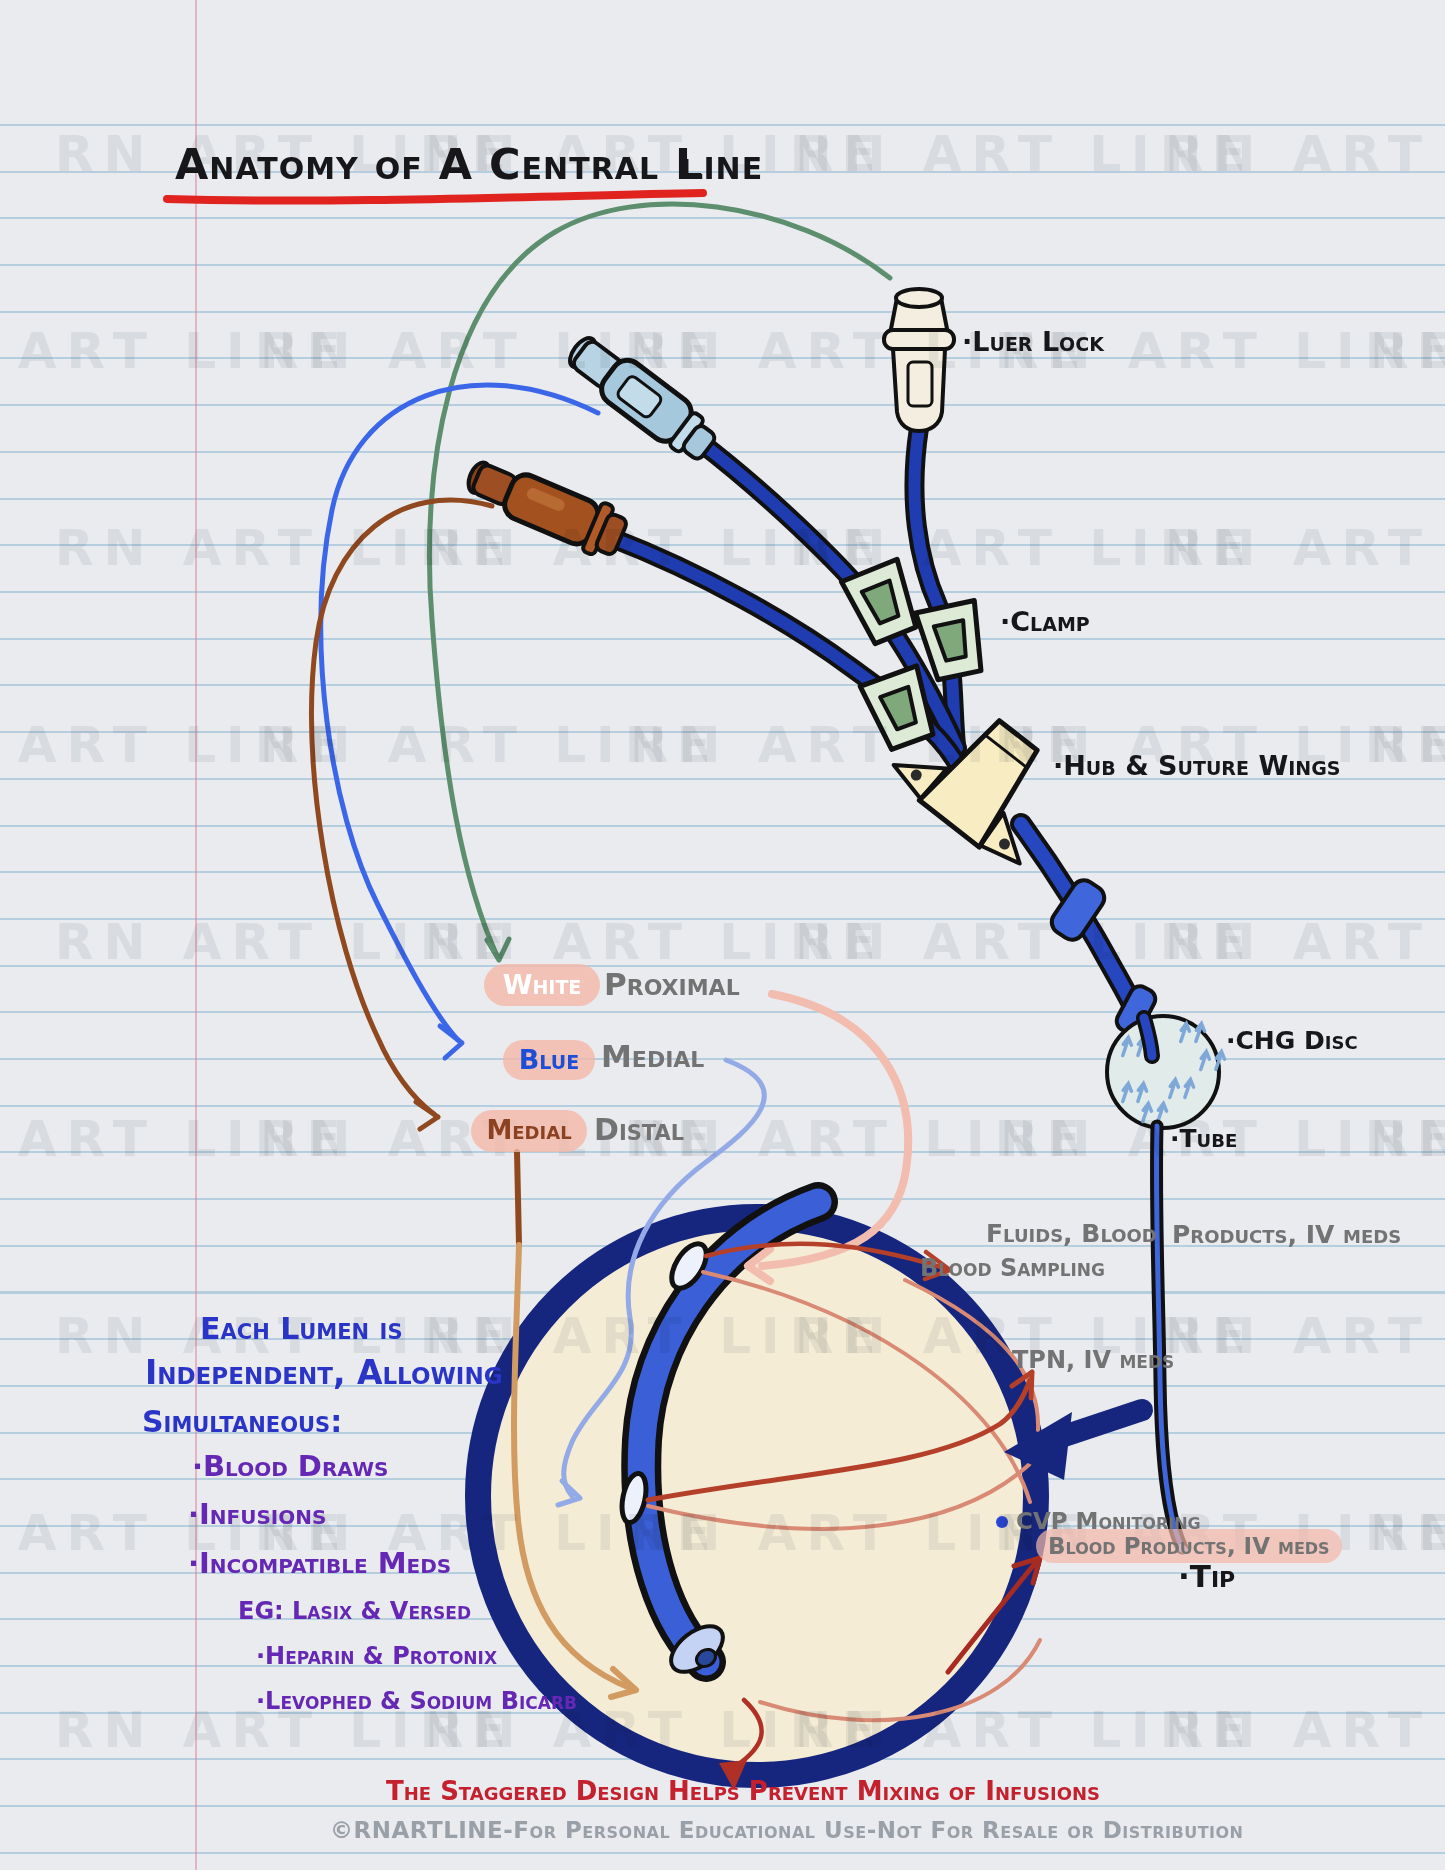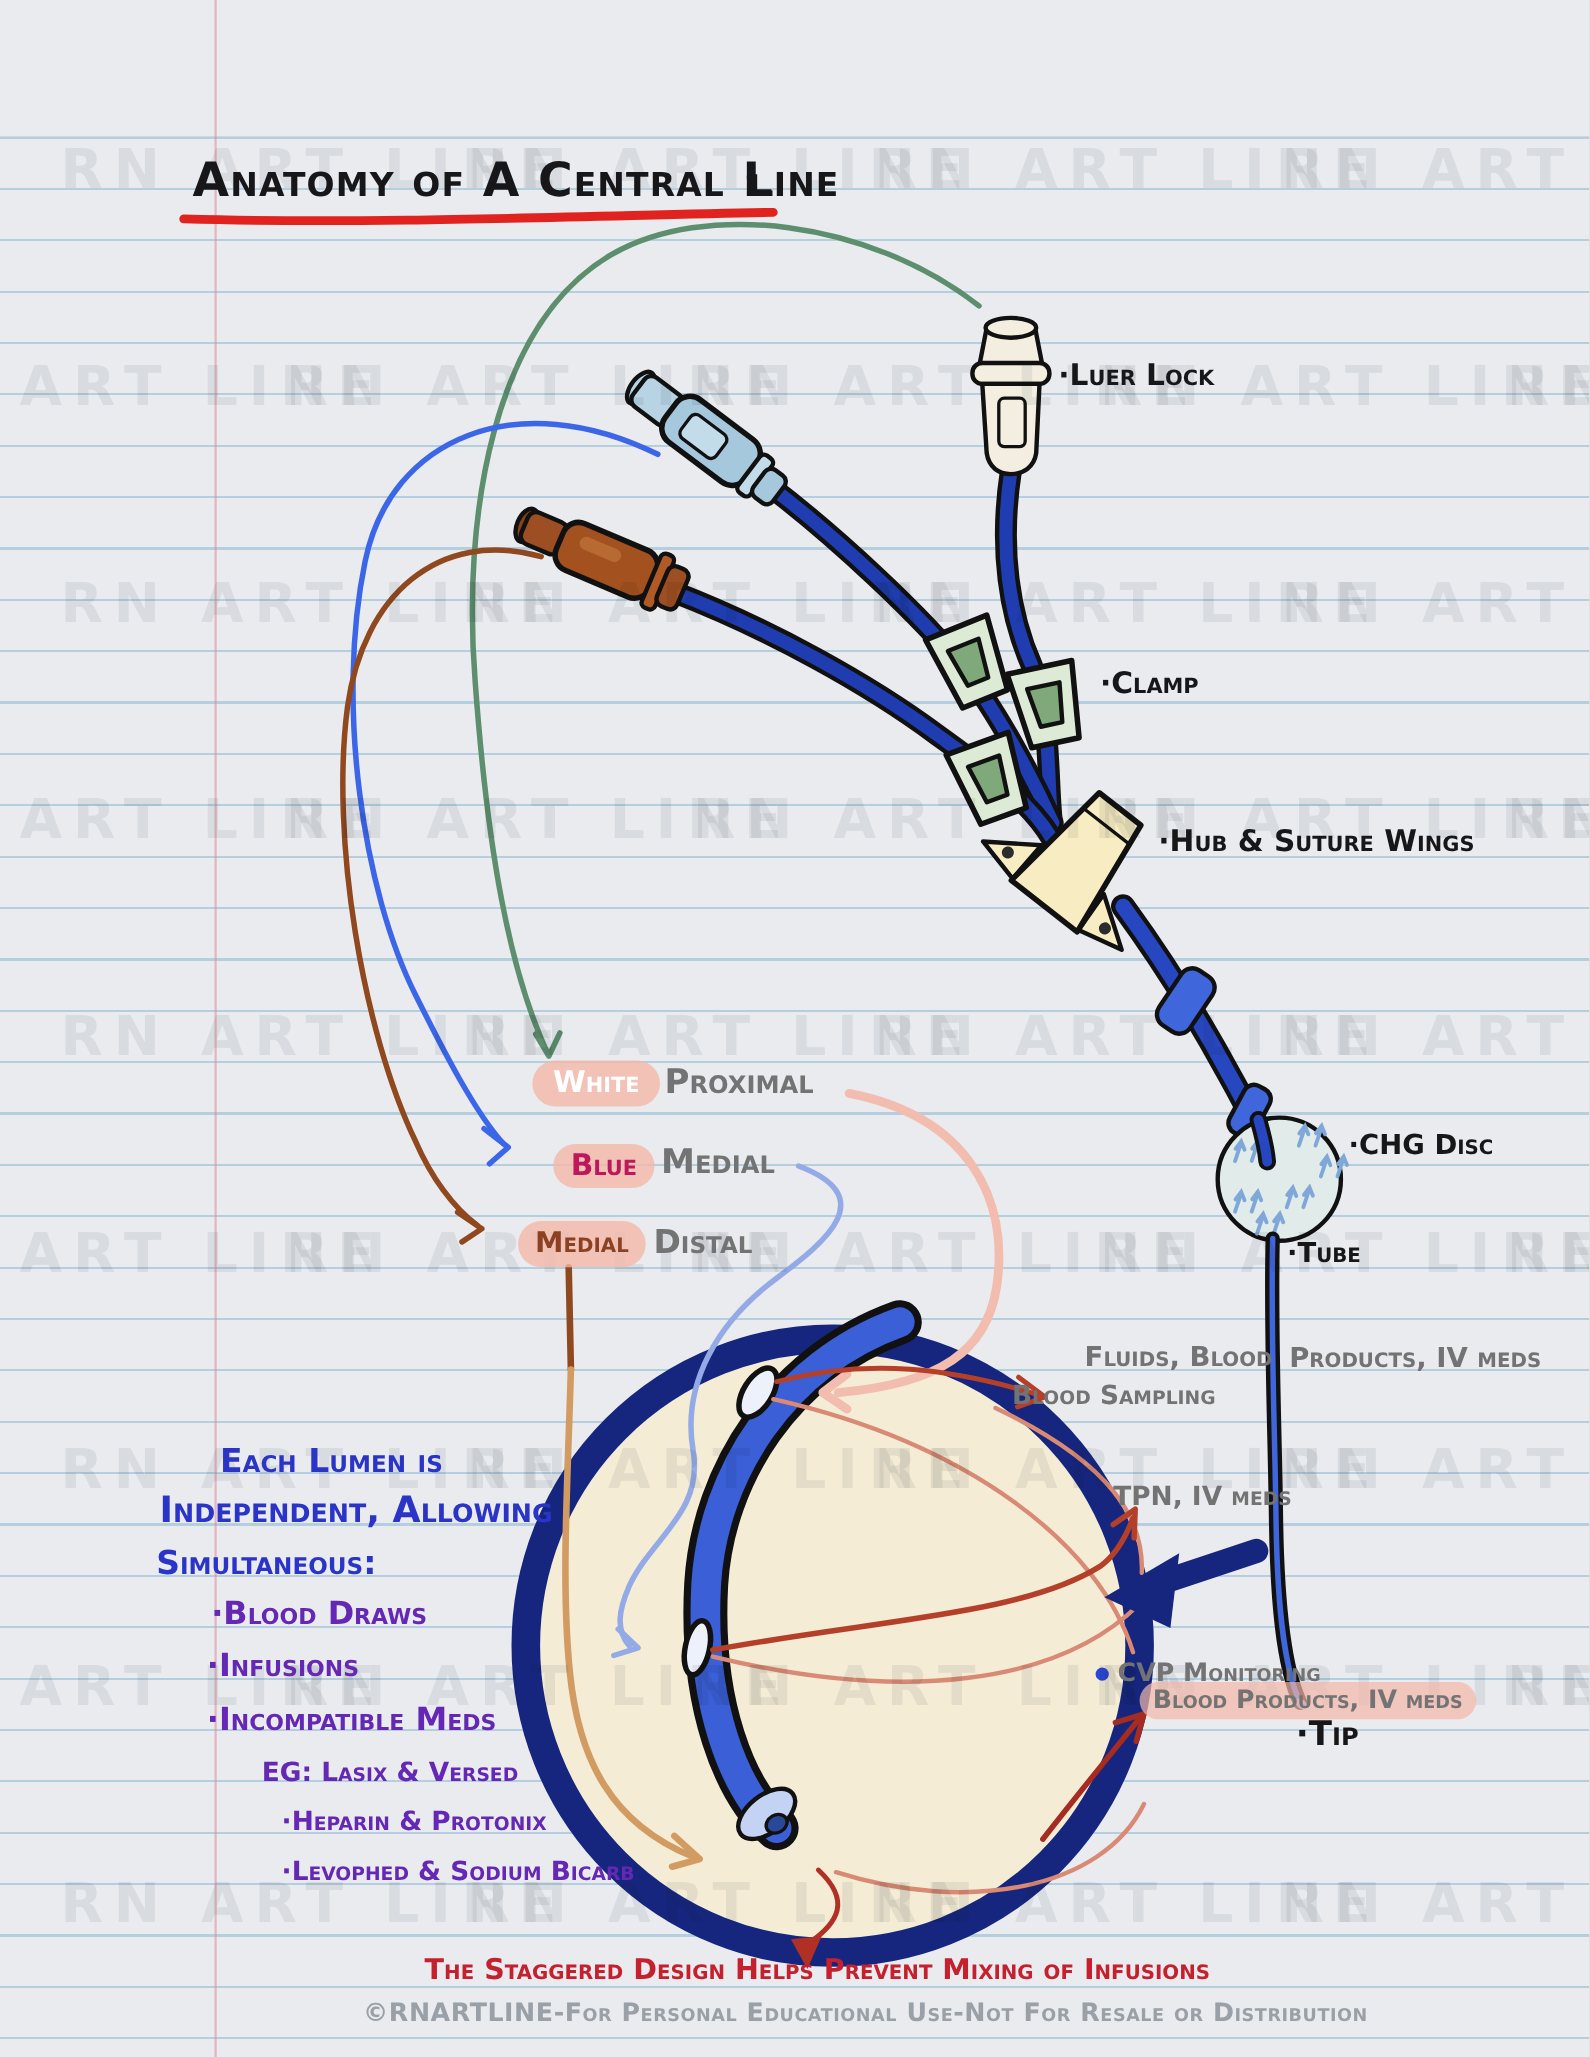--- a/index.html
+++ b/index.html
@@ -10,21 +10,21 @@
   svg.art{position:absolute;left:0;top:0;z-index:2;}
   .wm-layer{position:absolute;inset:0;z-index:3;mix-blend-mode:multiply;pointer-events:none;}
   .wm{position:absolute;font-family:"DejaVu Sans","Liberation Sans",sans-serif;font-weight:700;
     font-variant:small-caps;font-size:50px;letter-spacing:10px;color:#878c94;opacity:.15;white-space:nowrap;}
   .txt-layer{position:absolute;inset:0;z-index:4;pointer-events:none;}
   .lbl{position:absolute;white-space:nowrap;font-family:"DejaVu Sans","Liberation Sans",sans-serif;
     font-weight:700;font-variant:small-caps;line-height:1.05;}
   .pill{position:absolute;border-radius:22px;background:rgba(244,184,168,.8);display:flex;
     align-items:center;justify-content:center;}
   .black{color:#17171a}.green{color:#737373}.purple{color:#6428b4}.bluenote{color:#2a35c8}
-  .red{color:#c4202e}.gray{color:#9aa0a8}.browntx{color:#8b4222}.bluetx{color:#be185d}.whitetx{color:#ffffff}
+  .red{color:#c4202e}.gray{color:#9aa0a8}.browntx{color:#8b4222}.bluetx{color:#1d4ed8}.whitetx{color:#ffffff}
 </style>
 </head>
 <body>
 
 <div id="canvas">
   <div class="lines"></div>
   <div class="margin-line"></div>
 
   <svg class="art" width="1445" height="1870" viewBox="0 0 1445 1870">
 

